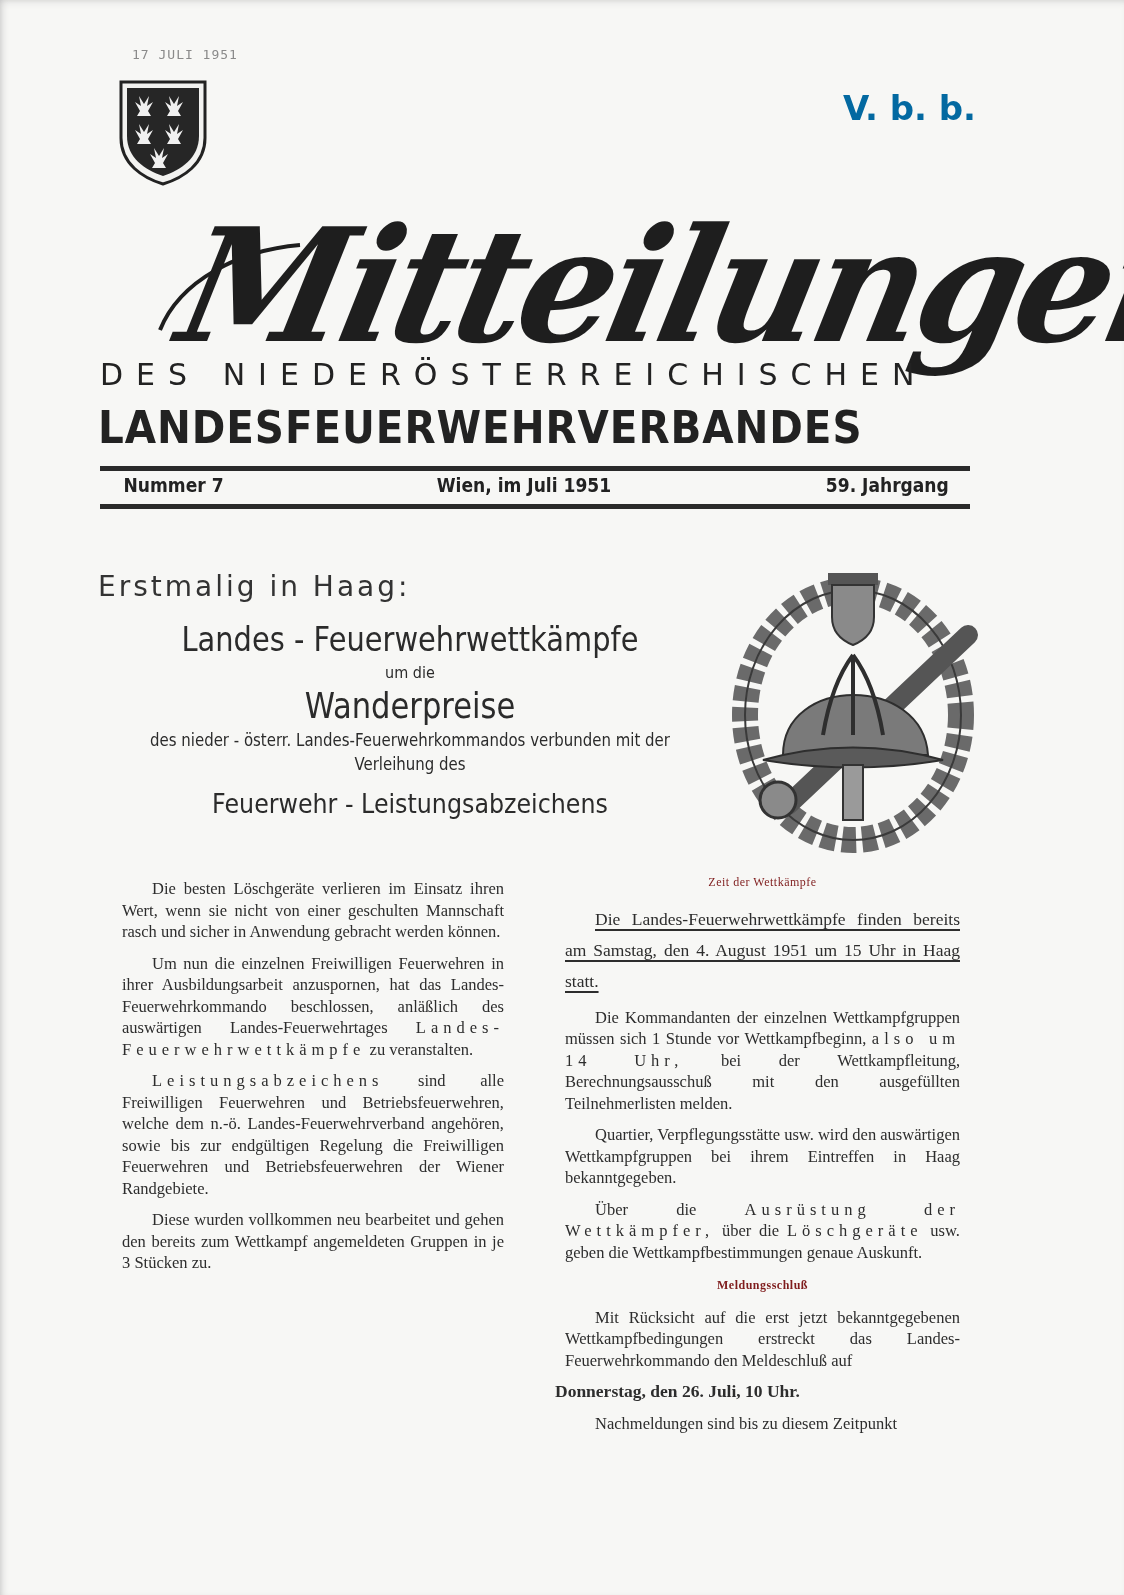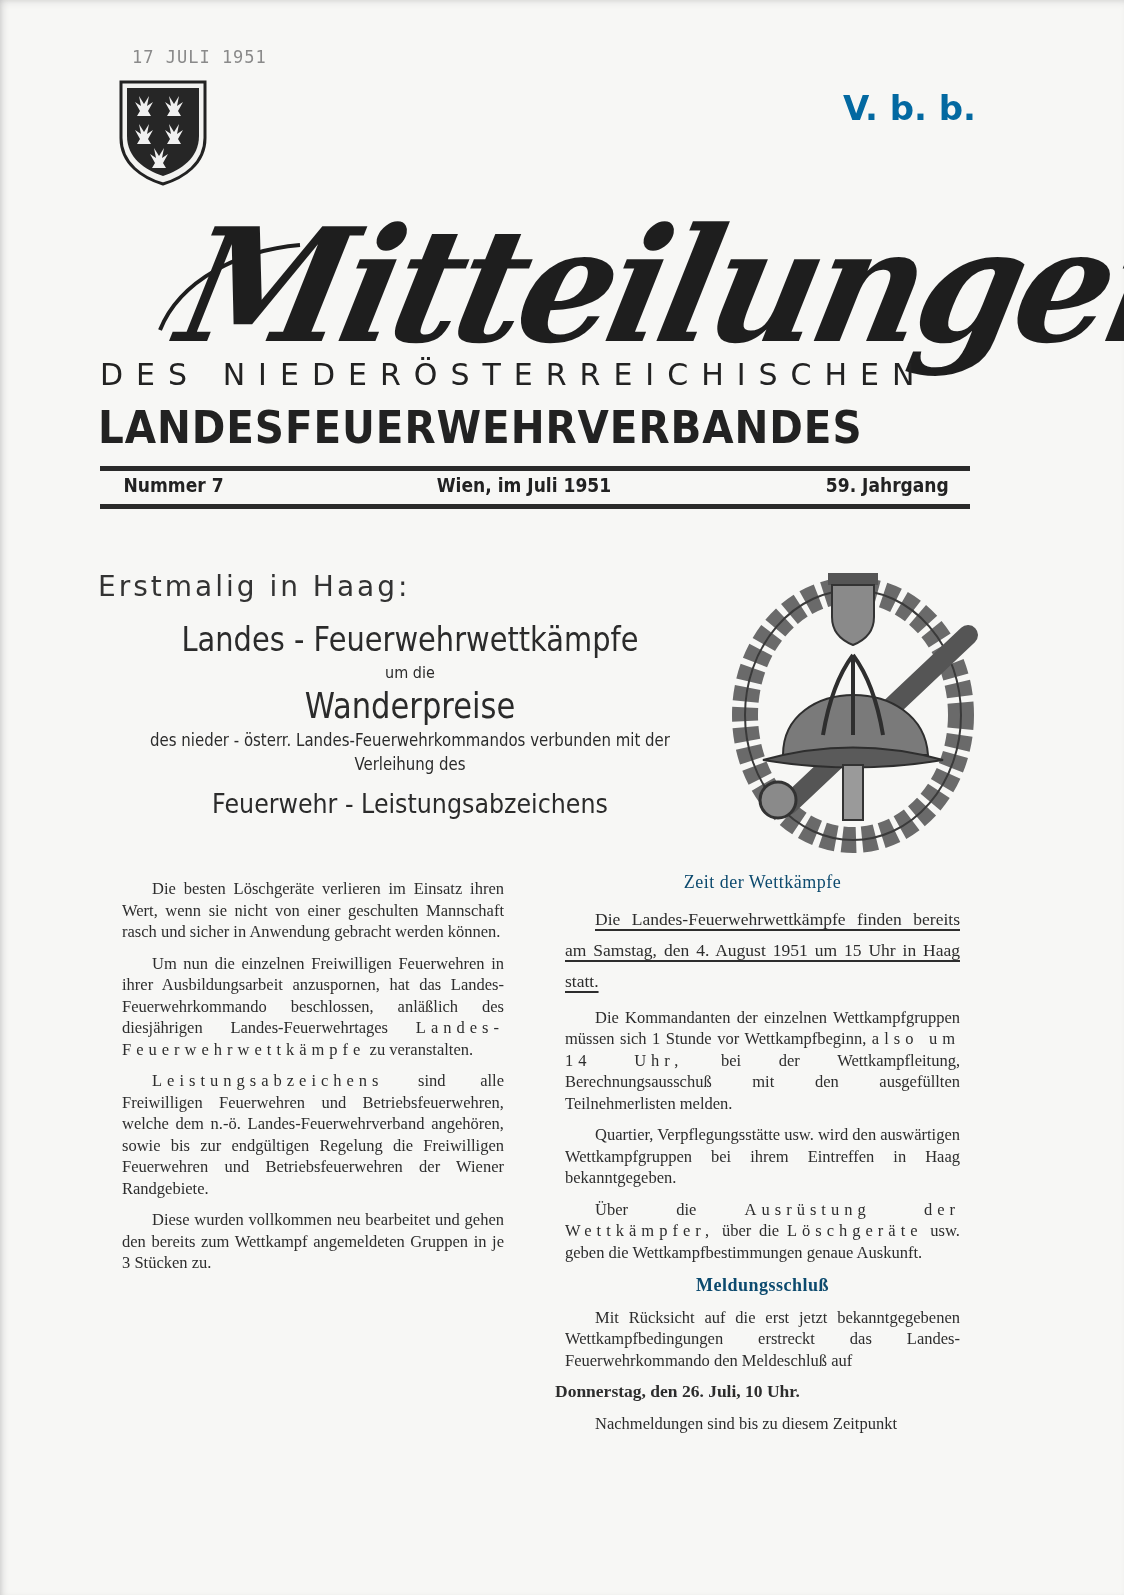--- a/index.html
+++ b/index.html
@@ -5,21 +5,21 @@
   html, body { margin: 0; padding: 0; }
   body {
     width: 1124px; height: 1595px; position: relative; overflow: hidden;
     background: #f7f7f5;
     font-family: "Liberation Serif", "DejaVu Serif", serif;
     color: #2a2a2a;
   }
   .page-edge { position: absolute; left: 0; top: 0; width: 1124px; height: 1595px;
     box-shadow: inset 6px 0 8px -6px #bbb, inset 0 6px 8px -6px #ccc; pointer-events:none; }
   .stamp { position: absolute; left: 132px; top: 47px; font-family: "DejaVu Sans Mono", monospace;
-    font-size: 17px; color: #8a8a8a; letter-spacing: 1px; }
+    font-size: 13px; color: #8a8a8a; letter-spacing: 1px; }
   .vbb { position: absolute; left: 843px; top: 88px; font-family: "DejaVu Sans", sans-serif;
     font-weight: bold; font-size: 34px; color: #0369a1; }
   .crest { position: absolute; left: 117px; top: 78px; width: 92px; height: 108px; }
   .masthead { position: absolute; left: 90px; top: 120px; width: 930px; height: 240px; }
   .masthead-text { position: absolute; left: 95px; top: 90px;
     font-family: "DejaVu Serif", serif; font-style: italic; font-weight: bold;
     font-size: 150px; letter-spacing: -6px; color: #1e1e1e; transform: skewX(-12deg) scaleY(1.05);
     line-height: 1; }
   .swash { position: absolute; left: 60px; top: 120px; }
   .subtitle1 { position: absolute; left: 100px; top: 357px; width: 880px;
@@ -43,22 +43,22 @@
   .h-small { font-size: 16px; line-height: 22px; transform: scaleX(0.9); }
   .h-big { font-size: 36px; line-height: 44px; transform: scaleX(0.85); }
   .h-sub { font-size: 17px; line-height: 24px; transform: scaleX(0.88); white-space: nowrap; }
   .h-last { font-size: 27px; line-height: 40px; margin-top: 8px; transform: scaleX(0.88); }
   .badge { position: absolute; left: 728px; top: 545px; width: 250px; height: 310px; }
   .col { position: absolute; top: 868px; width: 402px; font-size: 16.5px; line-height: 21.5px;
     text-align: justify; color: #2d2d2d; }
   .col-left { left: 112px; }
   .col-right { left: 555px; width: 415px; }
   .col p { margin: 10px; text-indent: 30px; }
-  .col h3 { margin: 12px 0 6px 0; text-align: center; font-size: 18px; font-weight: bold;
-    letter-spacing: 0.5px; color: #0c4a6e; }
+  .col h3 { margin: 12px 0 6px 0; text-align: center; font-size: 12px; font-weight: bold;
+    letter-spacing: 0.5px; color: #7f1d1d; }
   .col h3.first { margin-top: 4px; font-weight: normal; }
   .spaced { letter-spacing: 5px; }
   .underlined { text-decoration: underline; text-decoration-thickness: 2px;
     text-underline-offset: 4px; font-size: 17.5px; line-height: 31px; }
   .bold-center { text-align: left; font-weight: bold; font-size: 17.5px; margin: 8px 0 4px 0 !important; text-indent: 0 !important; }
 </style>
 </head>
 <body>
 
 <div class="page-edge"></div>
@@ -115,21 +115,21 @@
   <line x1="60" y1="260" x2="240" y2="90" stroke="#555" stroke-width="20" stroke-linecap="round"></line>
   <path d="M55 210 C 55 130, 195 130, 200 210 Z" fill="#7a7a7a" stroke="#2e2e2e" stroke-width="2"></path>
   <path d="M35 215 Q 125 190 215 215 Q 125 230 35 215 Z" fill="#5a5a5a" stroke="#2e2e2e" stroke-width="2"></path>
   <path d="M125 110 C 110 130, 100 160, 95 190 M125 110 C 140 130, 150 160, 155 190 M125 110 V190" stroke="#2e2e2e" stroke-width="4" fill="none"></path>
   <rect x="115" y="220" width="20" height="55" fill="#9a9a9a" stroke="#333" stroke-width="2"></rect>
   <circle cx="50" cy="255" r="18" fill="#8a8a8a" stroke="#333" stroke-width="3"></circle>
 </svg>
 
 <div class="col col-left">
   <p>Die besten Löschgeräte verlieren im Einsatz ihren Wert, wenn sie nicht von einer geschulten Mannschaft rasch und sicher in Anwendung gebracht werden können.</p>
-  <p><span>Um nun die einzelnen Freiwilligen Feuerwehren in ihrer Ausbildungsarbeit anzuspornen, hat das Landes-Feuerwehrkommando beschlossen, anläßlich des diesjährigen Landes-Feuerwehrtages</span> <span class="spaced">Landes-Feuerwehrwettkämpfe</span> <span>zu veranstalten.</span></p>
+  <p><span>Um nun die einzelnen Freiwilligen Feuerwehren in ihrer Ausbildungsarbeit anzuspornen, hat das Landes-Feuerwehrkommando beschlossen, anläßlich des auswärtigen Landes-Feuerwehrtages</span> <span class="spaced">Landes-Feuerwehrwettkämpfe</span> <span>zu veranstalten.</span></p>
   <p><span class="spaced">Leistungsabzeichens</span> <span>sind alle Freiwilligen Feuerwehren und Betriebsfeuerwehren, welche dem n.-ö. Landes-Feuerwehrverband angehören, sowie bis zur endgültigen Regelung die Freiwilligen Feuerwehren und Betriebsfeuerwehren der Wiener Randgebiete.</span></p>
   <p>Diese wurden vollkommen neu bearbeitet und gehen den bereits zum Wettkampf angemeldeten Gruppen in je 3 Stücken zu.</p>
 </div>
 
 <div class="col col-right">
   <h3 class="first">Zeit der Wettkämpfe</h3>
   <p class="underlined">Die Landes-Feuerwehrwettkämpfe finden bereits am Samstag, den 4. August 1951 um 15 Uhr in Haag statt.</p>
   <p><span>Die Kommandanten der einzelnen Wettkampfgruppen müssen sich 1 Stunde vor Wettkampfbeginn,</span> <span class="spaced">also um 14 Uhr,</span> <span>bei der Wettkampfleitung, Berechnungsausschuß mit den ausgefüllten Teilnehmerlisten melden.</span></p>
   <p>Quartier, Verpflegungsstätte usw. wird den auswärtigen Wettkampfgruppen bei ihrem Eintreffen in Haag bekanntgegeben.</p>
   <p><span>Über die</span> <span class="spaced">Ausrüstung der Wettkämpfer,</span> <span>über die</span> <span class="spaced">Löschgeräte</span> <span>usw. geben die Wettkampfbestimmungen genaue Auskunft.</span></p>

